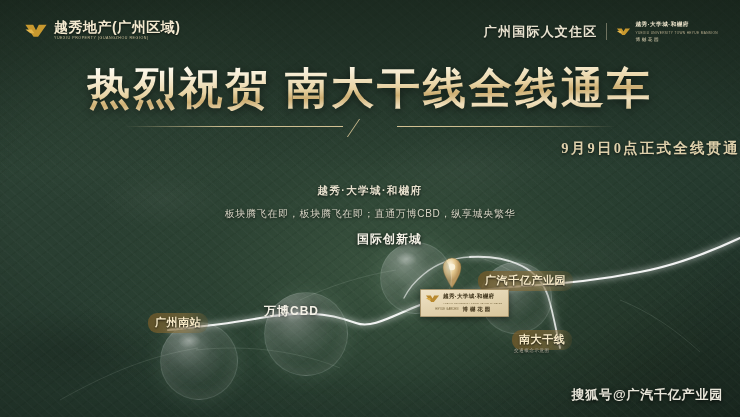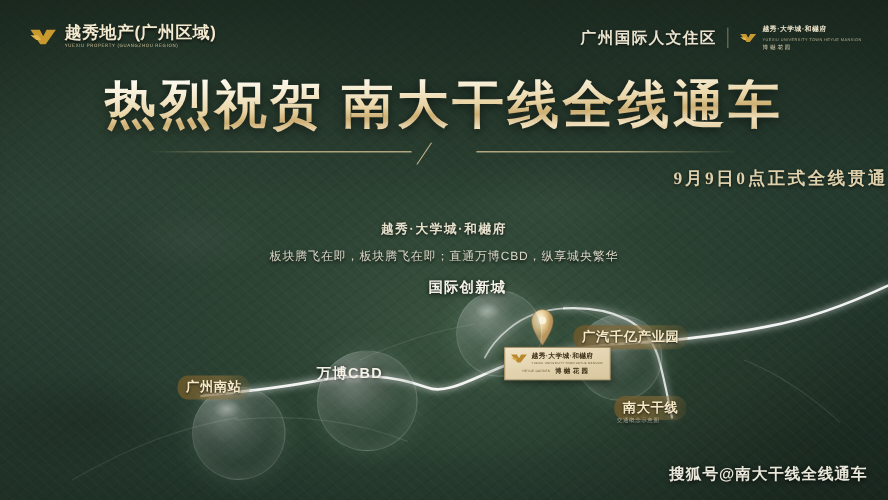--- a/index.html
+++ b/index.html
@@ -302,15 +302,15 @@
       <span class="rl"></span>
       <span class="slash"></span>
       <span class="rr"></span>
     </div>
 
     <div class="subline">9月9日0点正式全线贯通</div>
     <div class="proj">越秀·大学城·和樾府</div>
     <div class="tag">板块腾飞在即，板块腾飞在即；直通万博CBD，纵享城央繁华</div>
   </div>
 
-  <div class="watermark">搜狐号@南大干线全线通车</div>
+  <div class="watermark">搜狐号@广汽千亿产业园</div>
 
 </div>
 
 </body></html>

